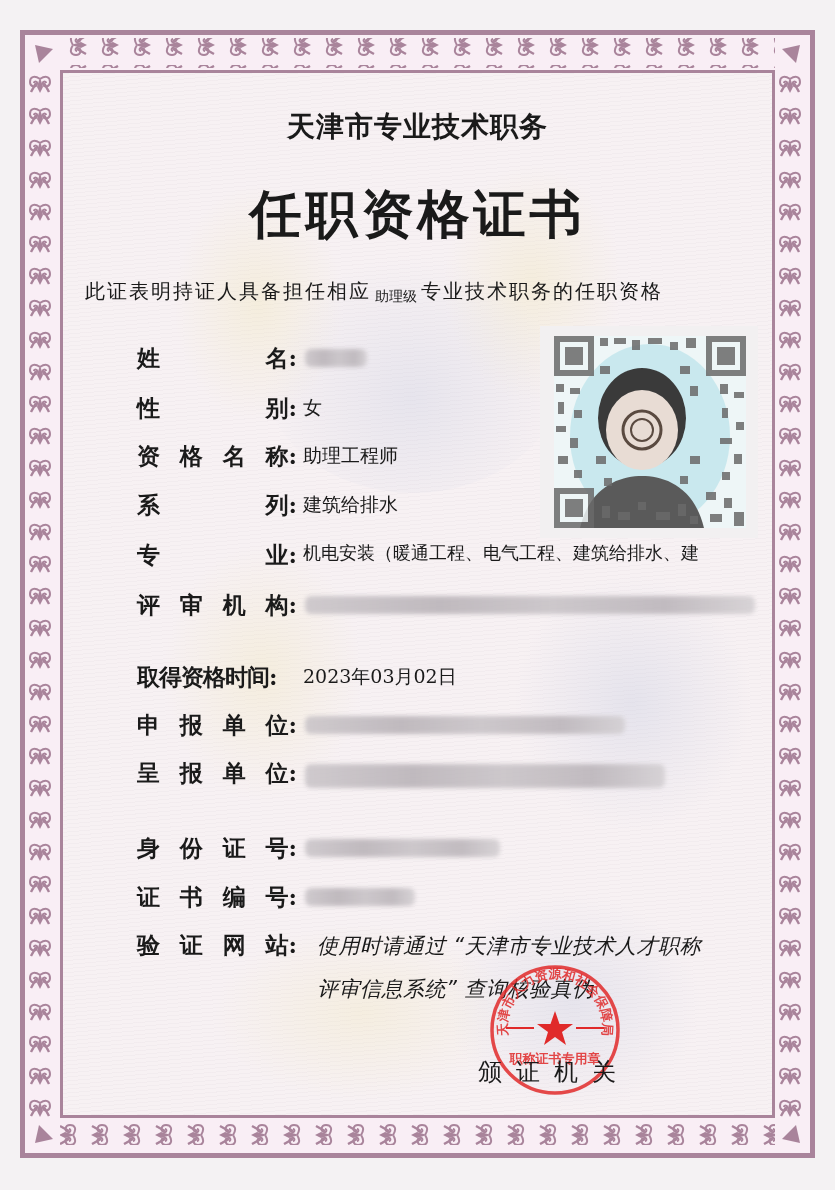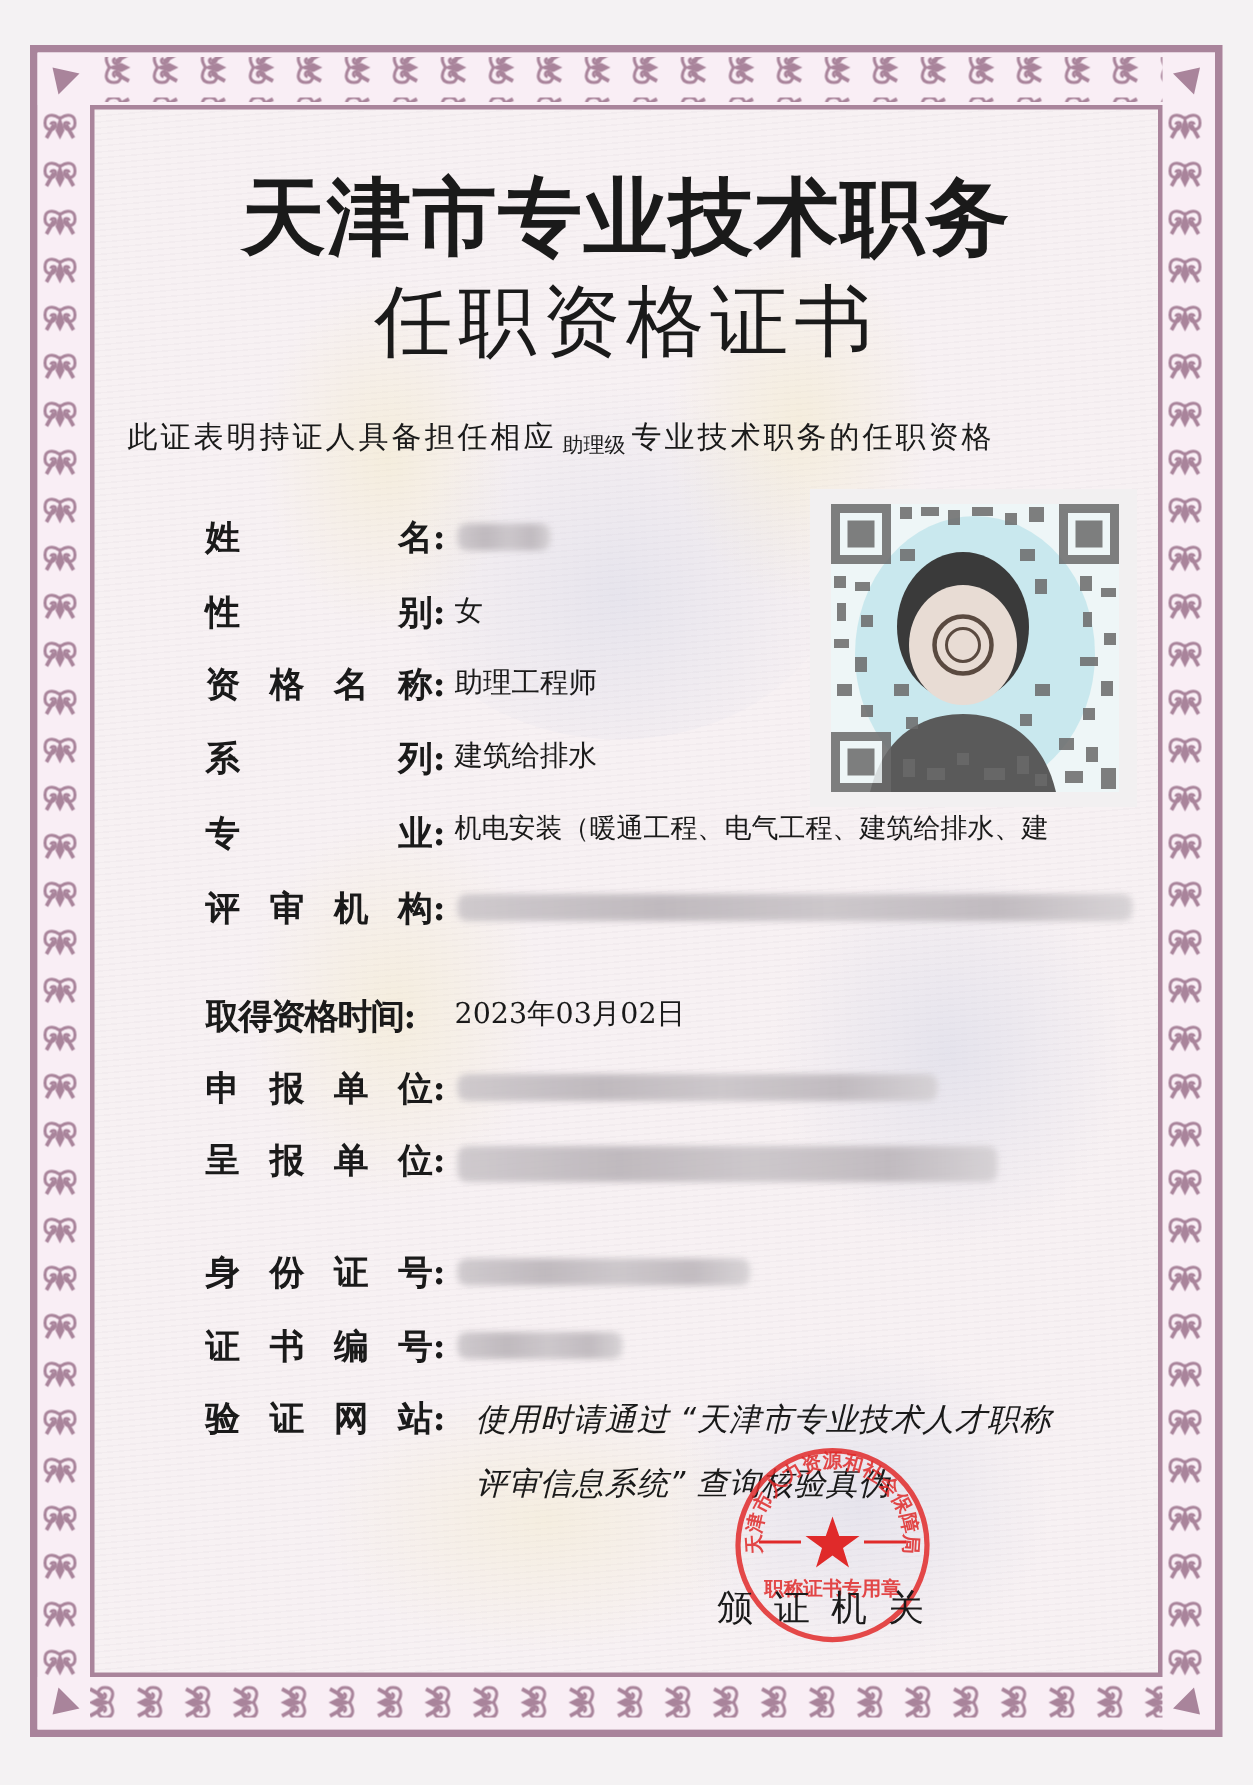--- a/index.html
+++ b/index.html
@@ -22,26 +22,26 @@
     position:absolute; left:60px; top:70px; width:715px; height:1048px;
     box-sizing:border-box; border:3px solid #a9849b;
     background:
       repeating-linear-gradient(175deg, rgba(200,190,200,0.10) 0px, rgba(200,190,200,0.10) 1px, transparent 1px, transparent 4px),
       #f7f1f3;
     overflow:hidden;
   }
   .wm { position:absolute; border-radius:50%; pointer-events:none; }
   .title-1 {
     position:absolute; left:0; width:835px; top:108px; text-align:center;
-    font-size:56px; font-weight:bold; letter-spacing:1px;
+    font-size:28px; font-weight:bold; letter-spacing:1px;
     font-family:"DejaVu Serif", serif;
   }
   .title-2 {
     position:absolute; left:0; width:835px; top:180px; text-align:center;
-    font-size:52px; font-weight:normal; letter-spacing:4px;
+    font-size:52px; font-weight:bold; letter-spacing:4px;
     font-family:"DejaVu Serif", serif;
   }
   .statement {
     position:absolute; left:85px; top:278px; width:700px;
     font-size:20px; letter-spacing:2px; font-family:"DejaVu Sans", sans-serif;
     white-space:nowrap;
   }
   .statement .level { font-size:14px; letter-spacing:0; font-family:"DejaVu Serif", serif; margin:0 4px; position:relative; top:3px; }
   .field { position:absolute; left:137px; display:flex; align-items:flex-start; }
   .label {

